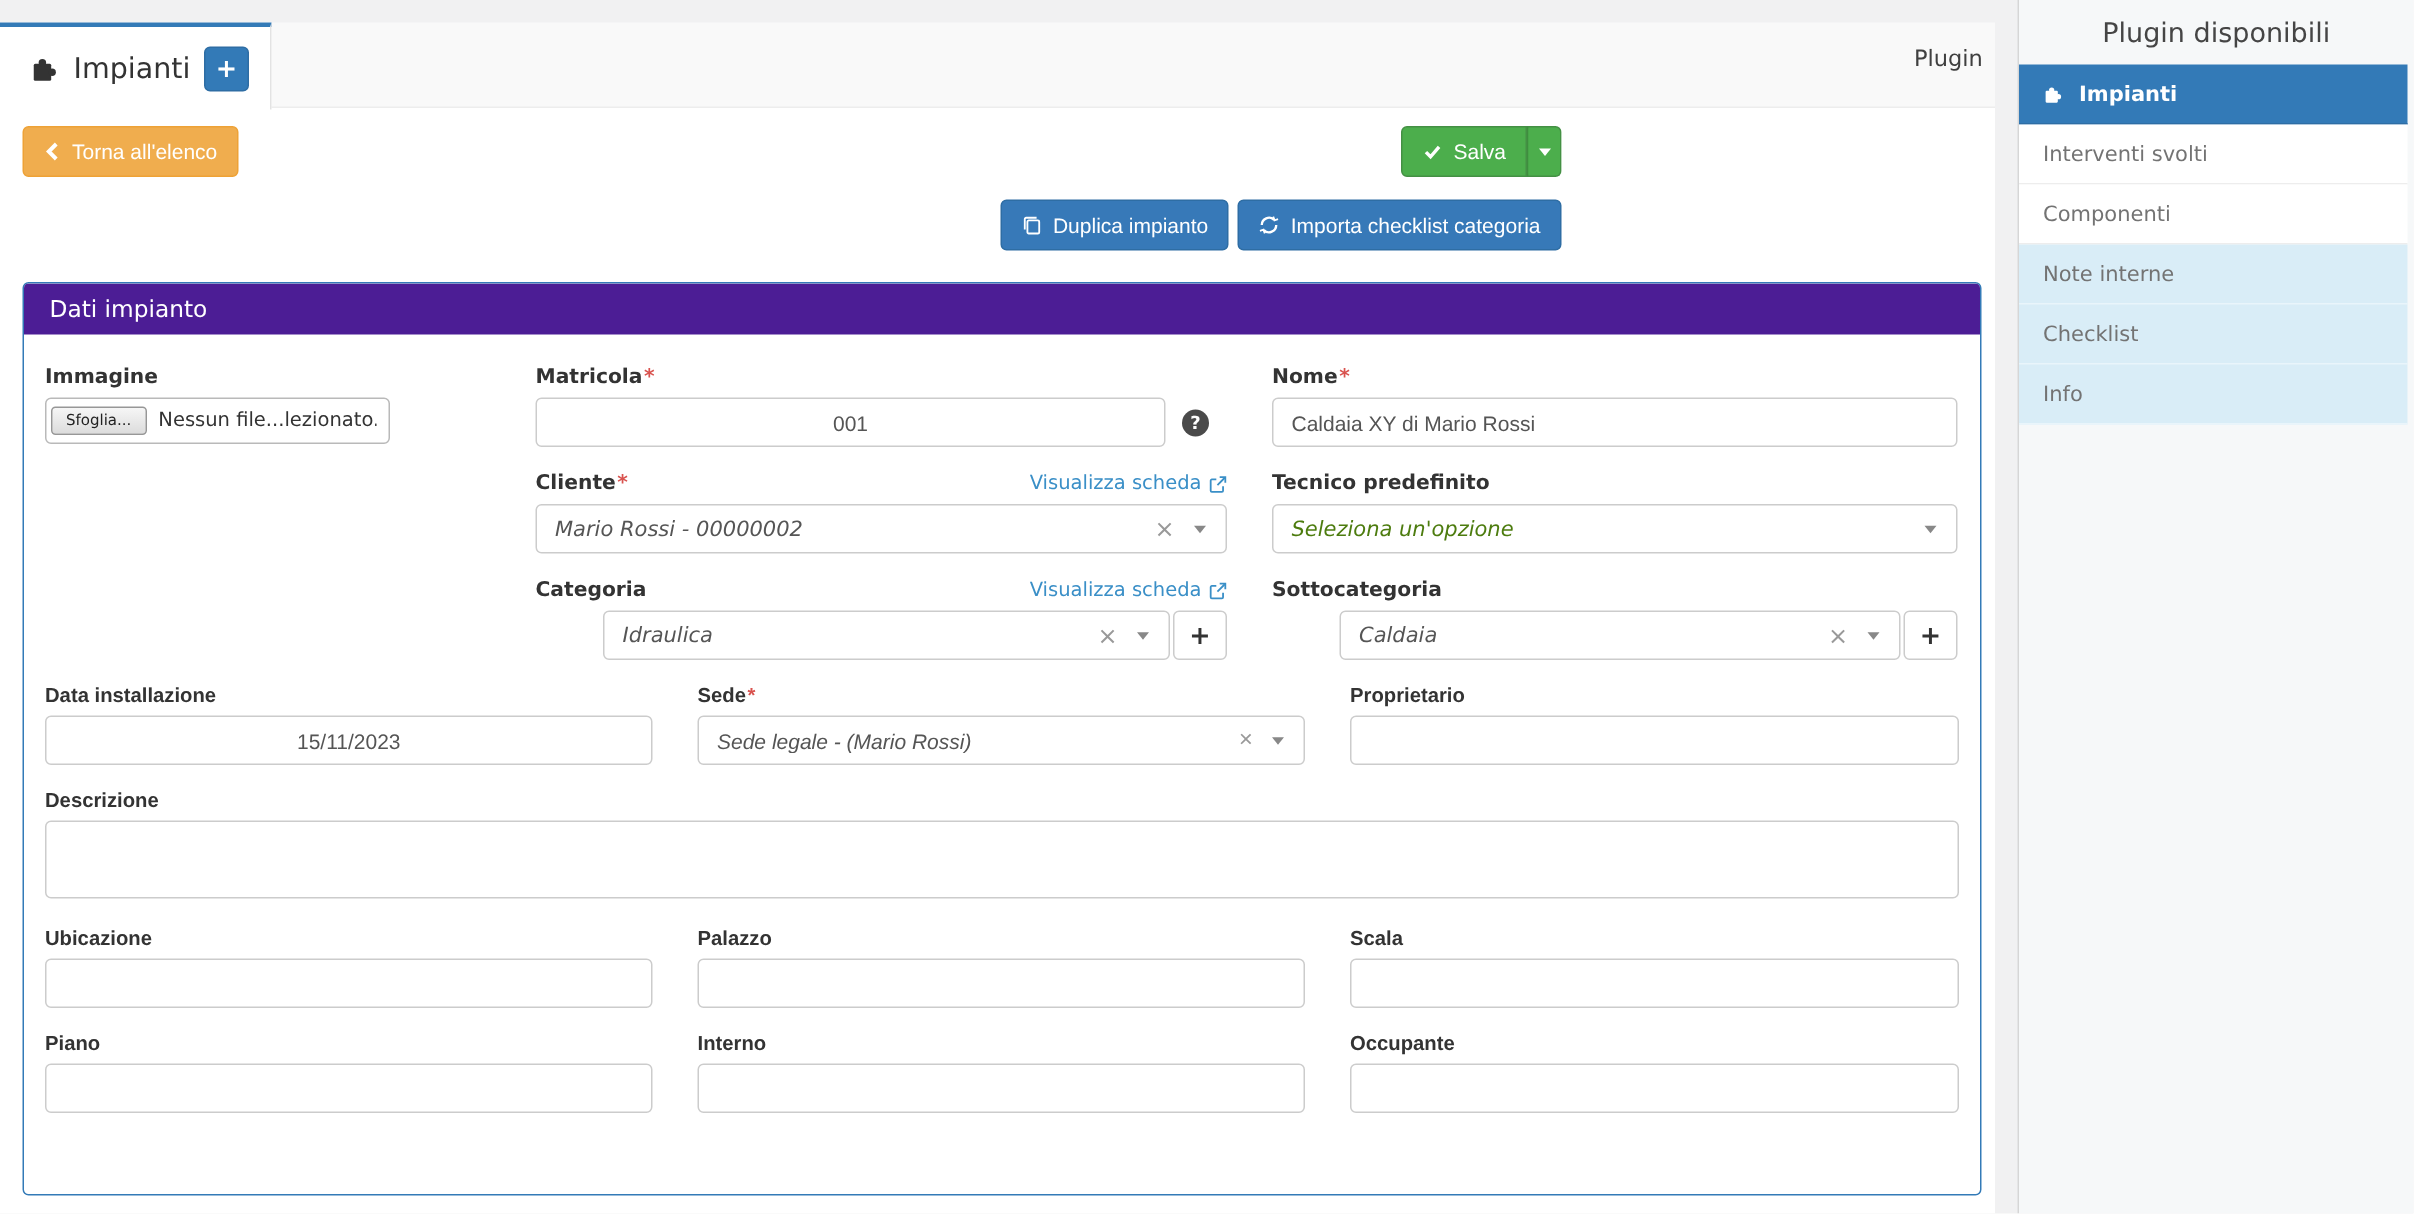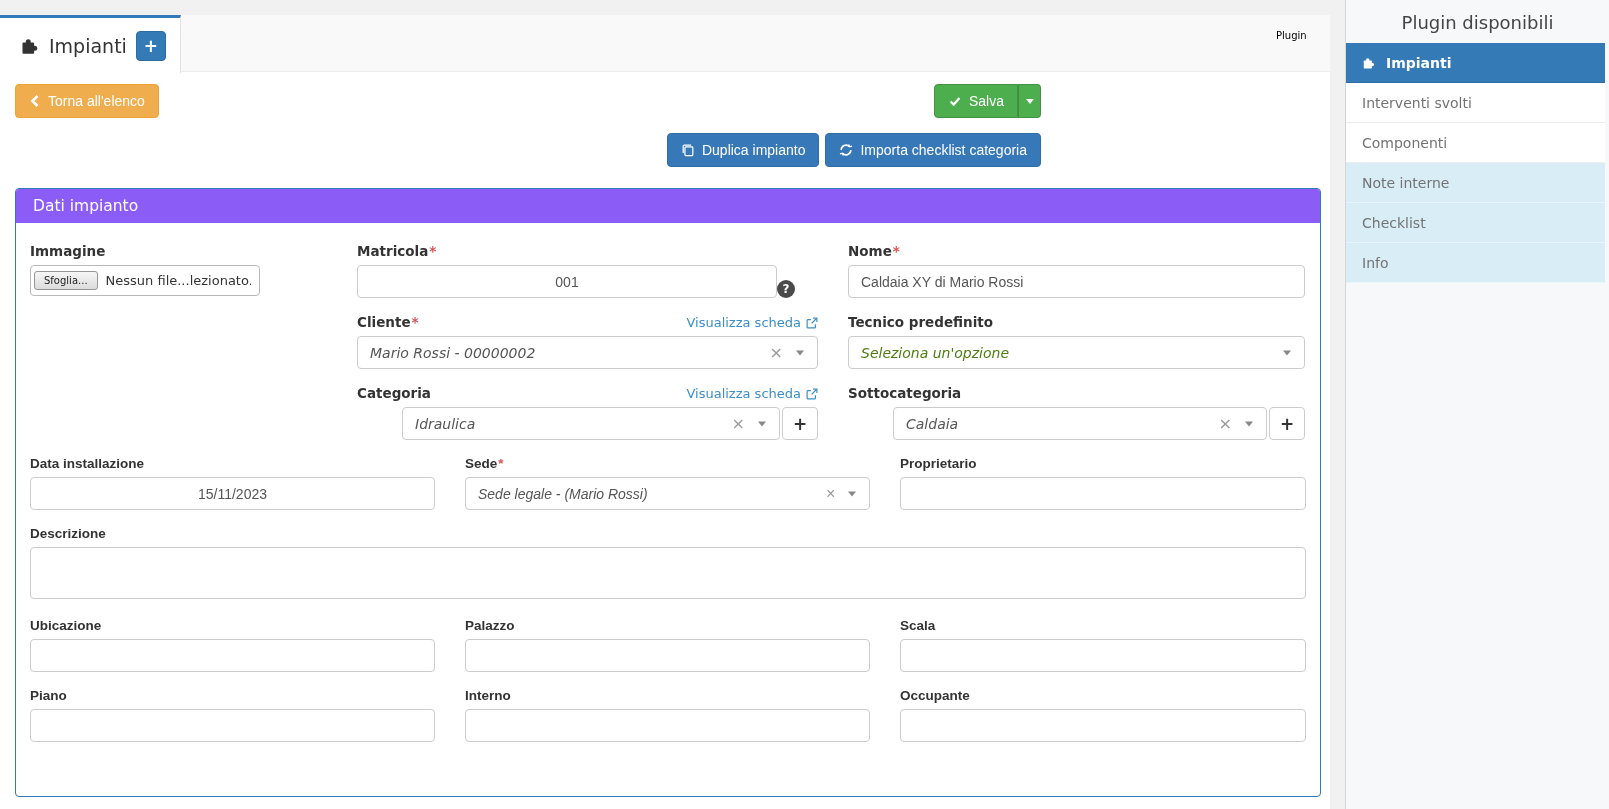--- a/index.html
+++ b/index.html
@@ -21,40 +21,40 @@
   .content-bg { position:absolute; left:0; top:72px; width:1330px; height:737px; background:#fff; }
 
   .active-tab { position:absolute; left:0; top:15px; width:181px; height:58px;
                 background:#fff; border-top:3px solid #337ab7; border-right:1px solid #e3e3e3;
                 display:flex; align-items:center; gap:9px; padding-left:20px; z-index:2; }
   .active-tab .tab-title { font-size:19px; color:#333; }
   .tab-add-btn { width:30px; height:30px; background:#337ab7; color:#fff; border:1px solid #2e6da4;
                  border-radius:4px; font-size:17px; font-weight:bold; display:flex;
                  align-items:center; justify-content:center; cursor:pointer; }
 
-  .plugin-link { position:absolute; left:1276px; top:30px; color:#000000; font-size:10px;
+  .plugin-link { position:absolute; left:1276px; top:30px; color:#404040; font-size:15px;
                  text-decoration:none; z-index:2; }
 
   
   .btn { display:inline-flex; align-items:center; gap:7px; height:34px; padding:0 13px;
          border-radius:4px; border:1px solid transparent; font-size:14px; color:#fff; cursor:pointer; }
   .btn-warning { background:#f0ad4e; border-color:#eea236; position:absolute; left:15px; top:84px; }
   .save-group { position:absolute; right:289px; top:84px; display:flex; }
   .btn-success { background:#4cae4c; border-color:#449044; border-radius:4px 0 0 4px; }
   .save-caret { width:23px; height:34px; background:#4cae4c; border:1px solid #449044; border-left:1px solid rgba(0,0,0,0.18);
                 border-radius:0 4px 4px 0; display:flex; align-items:center; justify-content:center; cursor:pointer; }
   .blue-row { position:absolute; right:289px; top:133px; display:flex; gap:6px; }
   .btn-primary { background:#3779b8; border-color:#2e6da4; }
   .caret-down { width:0; height:0; border-left:4.5px solid transparent; border-right:4.5px solid transparent;
                 border-top:5px solid #fff; display:inline-block; }
 
   
   .panel { position:absolute; left:15px; top:188px; width:1306px; height:609px;
            border:1px solid #337ab7; border-radius:4px; background:#fff; overflow:hidden; }
-  .panel-heading { height:34px; background:#8b5cf6; color:#fff; font-size:15.5px;
+  .panel-heading { height:34px; background:#4c1d95; color:#fff; font-size:15.5px;
                    display:flex; align-items:center; padding-left:17px; }
   .panel-body { padding:20px 14px 0 14px; }
 
   .grid-3a { display:grid; grid-template-columns:297px 461px 457px; column-gap:30px; }
   .grid-3b { display:grid; grid-template-columns:405px 405px 406px; column-gap:30px; }
   .frow { margin-top:16px; }
   .frow:first-child { margin-top:0; }
 
   label.flabel { display:block; font-weight:bold; font-size:13.5px; color:#333; margin-bottom:6px; }
   .req { color:#d9534f; margin-left:1px; }
@@ -62,21 +62,21 @@
   .label-line label.flabel { margin-bottom:0; }
   .mini-link { color:#3a8fc7; font-size:13px; text-decoration:none; display:inline-flex; align-items:center; gap:5px; }
 
   input.tinput, .textarea {
     width:100%; height:33px; border:1px solid #ccc; border-radius:4px;
     padding:0 12px; font-size:14px; color:#555; background:#fff; outline:none;
   }
   .textarea { height:52px; resize:none; padding-top:6px; }
   .center-text { text-align:center; }
 
-  .input-with-icon { display:flex; align-items:flex-end; }
+  .input-with-icon { display:flex; align-items:center; gap:11px; }
   .input-with-icon input { width:420px; }
   .help-circle { width:18px; height:18px; border-radius:50%; background:#4a4a4a; color:#fff;
                  font-size:12px; font-weight:bold; display:flex; align-items:center; justify-content:center;
                  cursor:pointer; flex:none; }
 
   
   .sel { position:relative; height:33px; border:1px solid #ccc; border-radius:4px; background:#fff;
          display:flex; align-items:center; padding:0 55px 0 12px; color:#555; cursor:pointer;font-style:italic; }
   .sel .sel-text { overflow:hidden; white-space:nowrap; }
   .sel.placeholder { color:#4d7c0f; }

